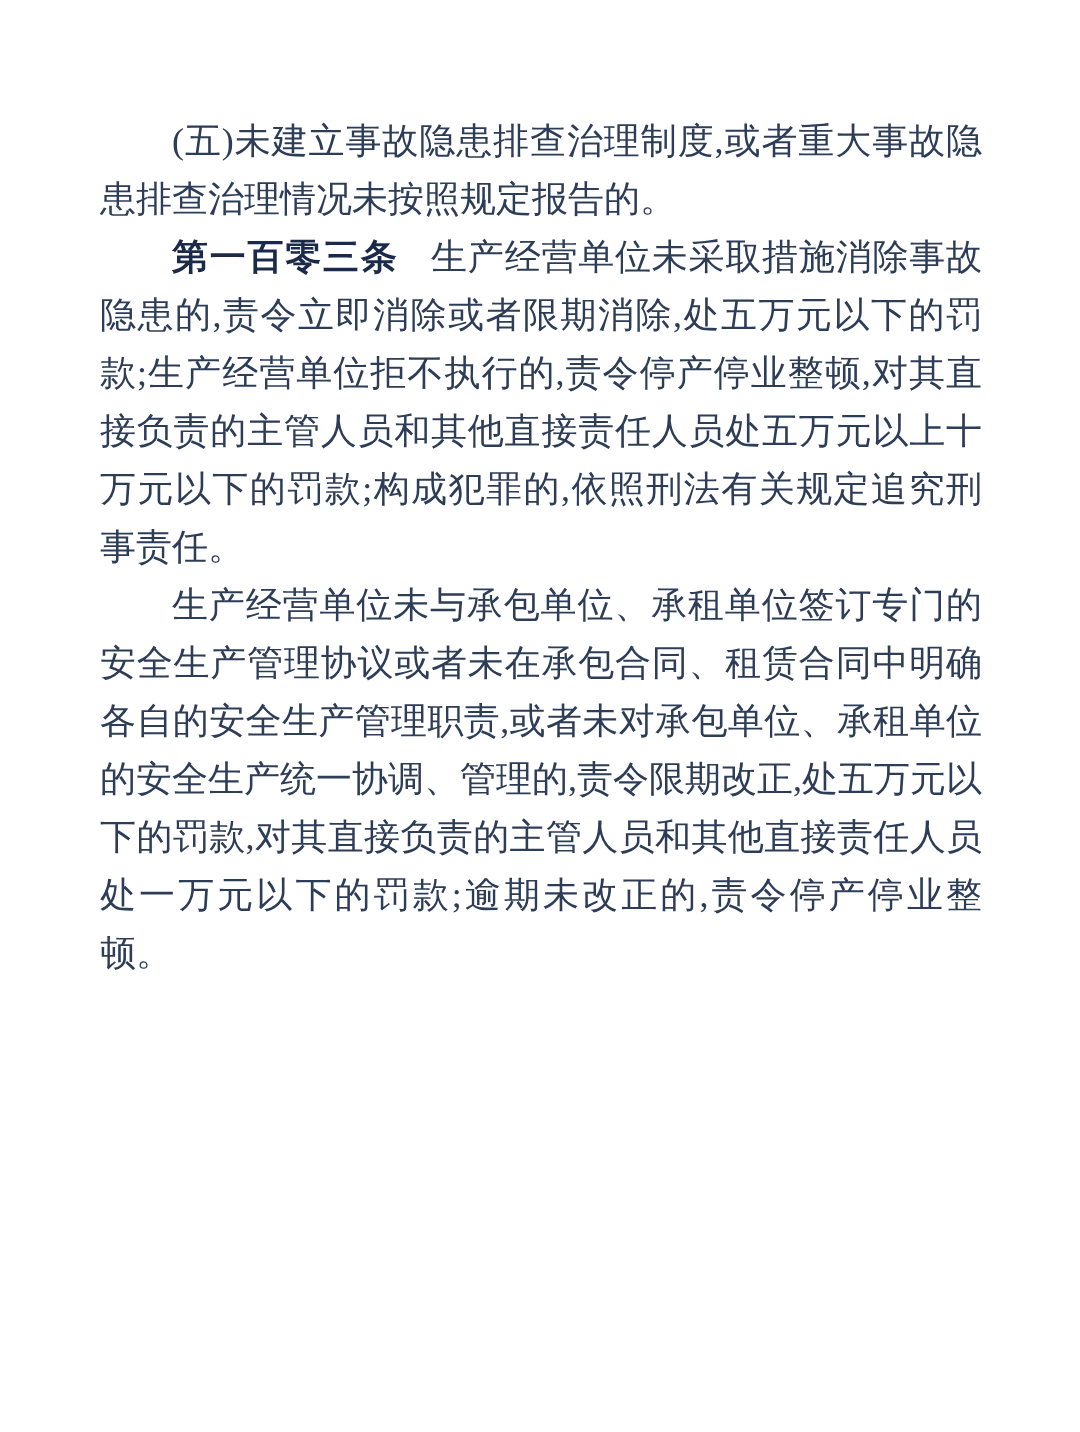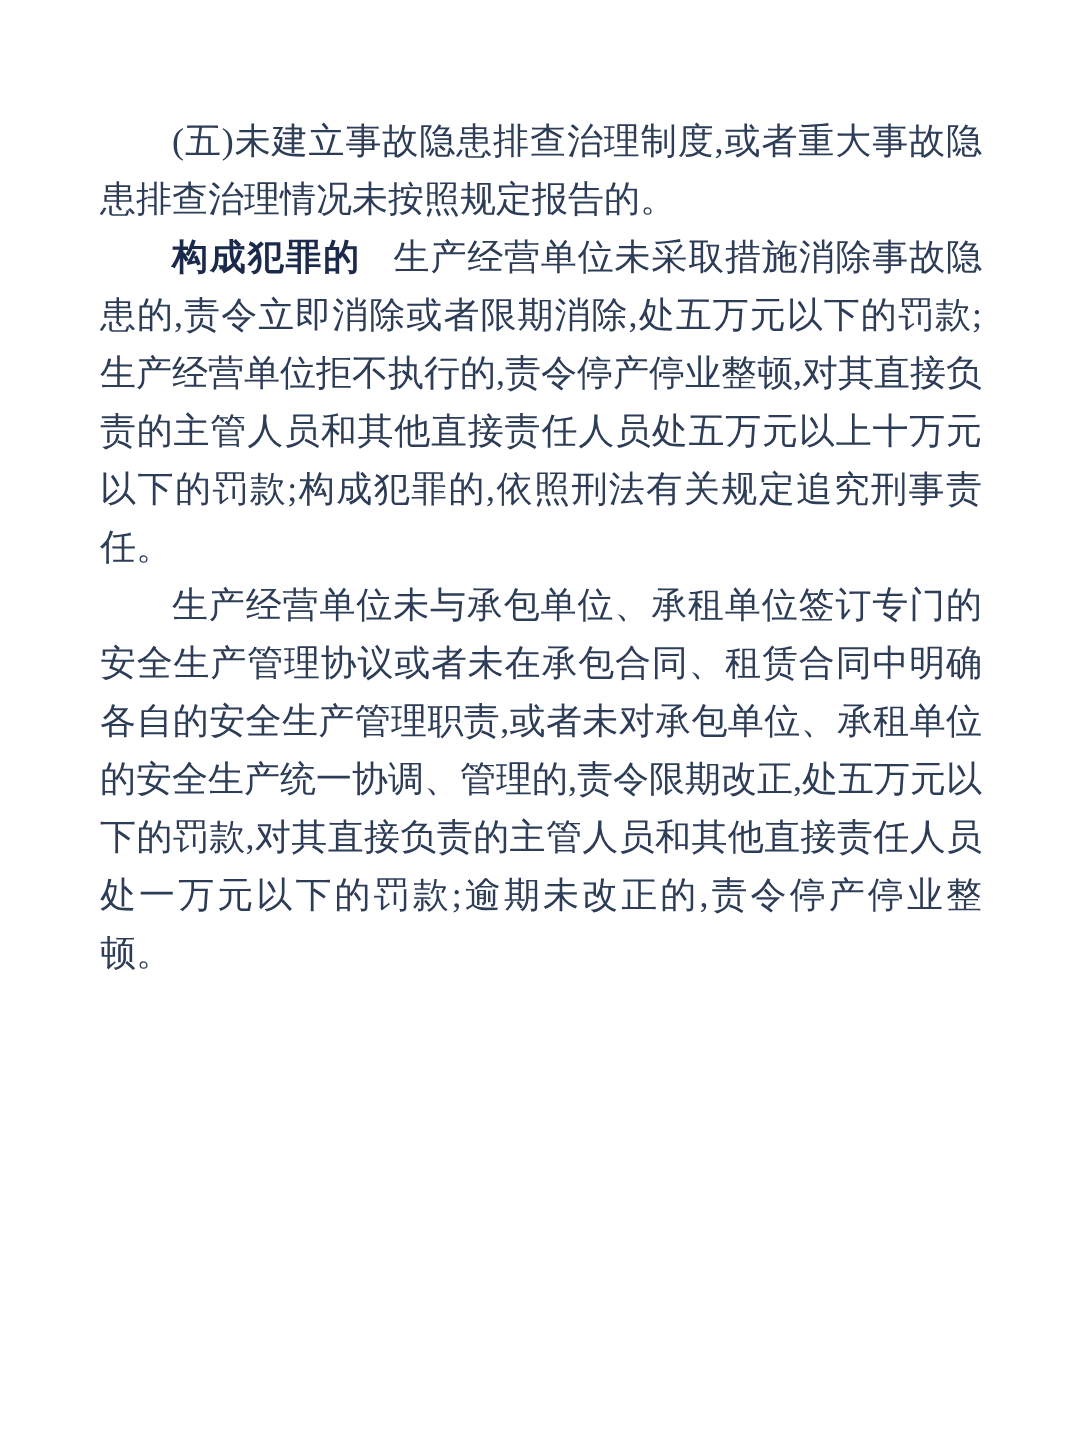--- a/index.html
+++ b/index.html
@@ -38,19 +38,19 @@
   }
 </style>
 </head>
 <body>
 
 <div class="page">
   <div class="doc">
 
     <p><span>(五)未建立事故隐患排查治理制度,或者重大事故隐患排查治理情况未按照规定报告的。</span></p>
 
-    <p><span class="article-label">构成犯罪的</span><span>生产经营单位未采取措施消除事故隐患的,责令立即消除或者限期消除,处五万元以下的罚款;生产经营单位拒不执行的,责令停产停业整顿,对其直接负责的主管人员和其他直接责任人员处五万元以上十万元以下的罚款;构成犯罪的,依照刑法有关规定追究刑事责任。</span></p>
+    <p><span class="article-label">第一百零三条</span><span>生产经营单位未采取措施消除事故隐患的,责令立即消除或者限期消除,处五万元以下的罚款;生产经营单位拒不执行的,责令停产停业整顿,对其直接负责的主管人员和其他直接责任人员处五万元以上十万元以下的罚款;构成犯罪的,依照刑法有关规定追究刑事责任。</span></p>
 
 
     <p><span>生产经营单位未与承包单位、承租单位签订专门的安全生产管理协议或者未在承包合同、租赁合同中明确各自的安全生产管理职责,或者未对承包单位、承租单位的安全生产统一协调、管理的,责令限期改正,处五万元以下的罚款,对其直接负责的主管人员和其他直接责任人员处一万元以下的罚款;逾期未改正的,责令停产停业整顿。</span></p>
 
   </div>
 </div>
 
 </body></html>

